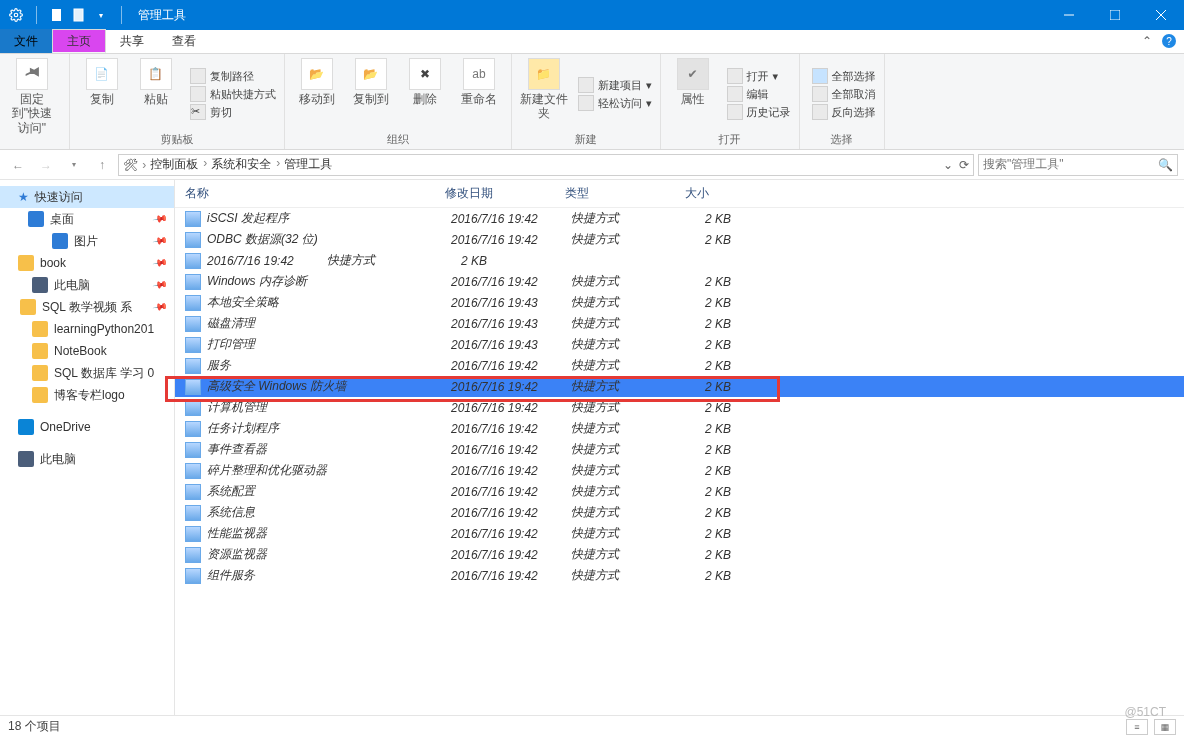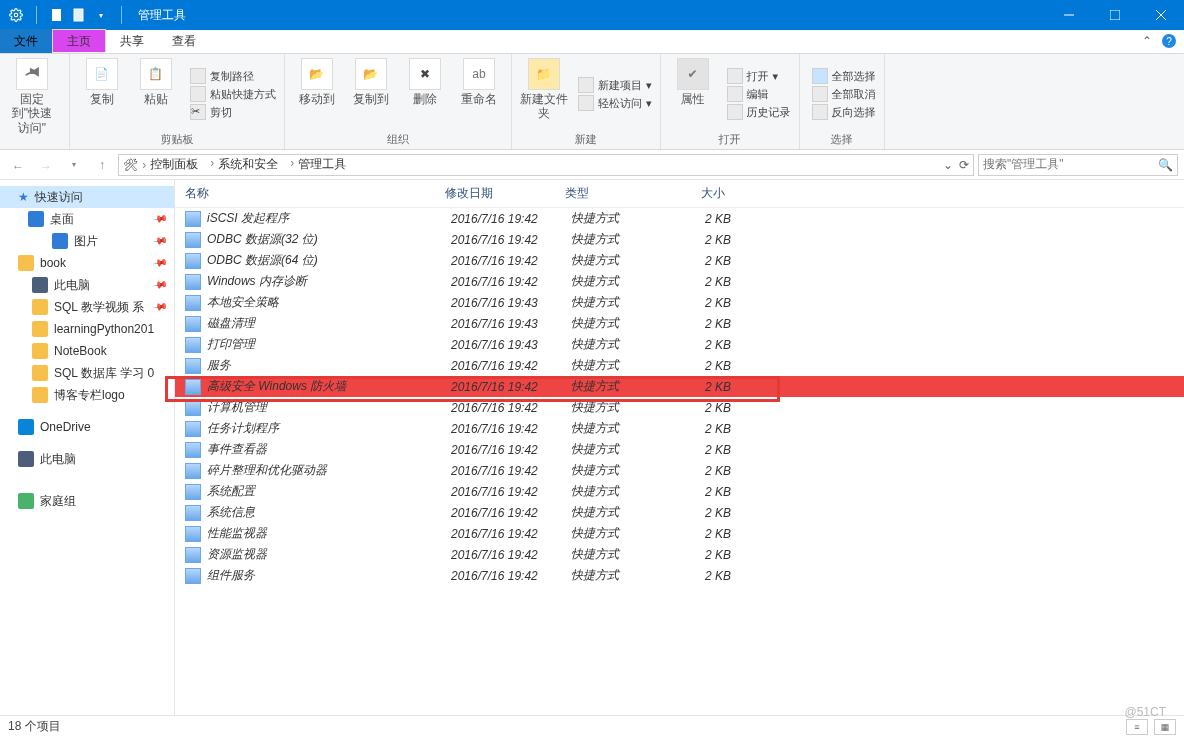--- a/index.html
+++ b/index.html
@@ -23,35 +23,35 @@
 .rgroup .items { display:flex; gap:6px; height:72px; align-items:flex-start; }
 .rgroup .glabel { text-align:center; color:#666; font-size:11px; }
 .bicon { display:flex; flex-direction:column; align-items:center; gap:2px; width:48px; text-align:center; line-height:1.2; color:#555;}
 .bicon .plate{width:32px;height:32px;display:flex;align-items:center;justify-content:center;background:#fff;border:1px solid #dcdcdc;color:#777;}
 .mini-col{display:flex;flex-direction:column;gap:2px;justify-content:center;height:72px;margin-left:4px;}
 .mini{display:flex;align-items:center;gap:4px;font-size:11px;color:#444;white-space:nowrap;}
 .mini .mi{width:16px;height:16px;background:#eaeaea;border:1px solid #d0d0d0;display:inline-block;}
 .addrbar { height:30px; display:flex; align-items:center; gap:4px; padding:0 6px; border-bottom:1px solid #e5e5e5; }
 .nav-arrow { width:24px;height:24px;display:flex;align-items:center;justify-content:center;color:#888; border-radius:2px;}
 .addr { flex:1; height:22px; border:1px solid #cfcfcf; display:flex; align-items:center; padding:0 4px; gap:4px; }
-.crumb{display:flex;align-items:flex-start;gap:12px;}
+.crumb{display:flex;align-items:flex-start;gap:5px;}
 .caret{color:#888;}
 .search { width:200px; height:22px; border:1px solid #cfcfcf; display:flex; align-items:center; padding:0 4px; color:#777; justify-content:space-between;}
 .content { display:flex; height:calc(100% - 30px - 24px - 96px - 30px - 22px); }
 .side { width:175px; border-right:1px solid #e5e5e5; overflow:hidden; padding-top:6px;}
 .sitem { height:22px; display:flex; align-items:center; gap:6px; padding-left:18px; color:#333; white-space:nowrap; overflow:hidden;}
 .sitem.sel{background:#cde8ff;}
 .sitem .pin{margin-left:auto;margin-right:8px;color:#777;font-size:10px;transform:rotate(35deg);}
 .sicon{width:16px;height:16px;display:inline-block;border-radius:2px;}
 .main { flex:1; display:flex; flex-direction:column; }
 .cols { height:28px; display:flex; align-items:center; border-bottom:1px solid #eee; color:#32507d; padding-left:10px;}
-.col-name{width:260px;} .col-date{width:120px;} .col-type{width:120px;} .col-size{width:80px;text-align:right;padding-right:40px;}
+.col-name{width:260px;} .col-date{width:120px;} .col-type{width:120px;} .col-size{width:80px;text-align:left;padding-right:40px;}
 .rows{flex:1;overflow:auto;}
 .row{height:21px;display:flex;align-items:center;padding-left:10px;font-style:italic;}
-.row.sel{background:#ef4444;}
+.row.sel{background:#3b82f6;}
 .row .ico{width:16px;height:16px;margin-right:6px;background:linear-gradient(#b7d7ff,#6aa9e9);border:1px solid #6aa9e9;display:inline-block;}
 .row .c-name{width:244px;} .row .c-date{width:120px;color:#333;} .row .c-type{width:120px;} .row .c-size{width:80px;text-align:right;padding-right:40px;}
 .highlight-box{position:absolute;border:3px solid #e53935;pointer-events:none;left:165px;top:376px;width:615px;height:26px;}
 .status { height:22px; border-top:1px solid #e5e5e5; display:flex; align-items:center; padding:0 8px; color:#444; justify-content:space-between;}
 .status .right{display:flex;gap:6px;align-items:center;color:#888;}
 .viewbtn{width:22px;height:16px;border:1px solid #ccc;display:inline-flex;align-items:center;justify-content:center;gap:1px;font-size:9px;color:#666;}
 .watermark{position:absolute;right:18px;bottom:18px;color:#bbb;font-size:12px;}
 </style>
 </head>
 <body>
@@ -276,21 +276,21 @@
         <div class="sitem" style="">
           <span class="sicon" style="background:#f7c04a;"></span>
           <span>book</span>
           <span class="pin">📌</span>
         </div>
         <div class="sitem" style="padding-left: 32px;">
           <span class="sicon" style="background:#4b5e7a;"></span>
           <span>此电脑</span>
           <span class="pin">📌</span>
         </div>
-        <div class="sitem" style="padding-left: 32px;">
+        <div class="sitem" style="padding-left: 20px;">
           <span class="sicon" style="background:#f7c04a;"></span>
           <span>SQL 教学视频 系</span>
           <span class="pin">📌</span>
         </div>
         <div class="sitem" style="padding-left: 32px;">
           <span class="sicon" style="background:#f7c04a;"></span>
           <span>learningPython201</span>
         </div>
         <div class="sitem" style="padding-left: 32px;">
           <span class="sicon" style="background:#f7c04a;"></span>
@@ -310,24 +310,20 @@
         <span class="sicon" style="background:#0a84d6;"></span>
         <span>OneDrive</span>
       </div>
     <div style="height:10px;"></div>
     <div class="sitem">
         <span class="sicon" style="background:#4b5e7a;"></span>
         <span>此电脑</span>
       </div>
     <div style="height:10px;"></div>
     <div style="height:10px;"></div>
-    <div class="sitem">
-        <span class="sicon" style="background:#49b36b;"></span>
-        <span>家庭组</span>
-      </div>
   </div>
   <div class="main">
     <div class="cols">
       <div class="col-name">名称</div>
       <div class="col-date">修改日期</div>
       <div class="col-type">类型</div>
       <div class="col-size">大小</div>
     </div>
     <div class="rows" id="rows">
         <div class="row">
@@ -339,21 +335,20 @@
         </div>
         <div class="row">
           <span class="ico"></span>
           <span class="c-name">ODBC 数据源(32 位)</span>
           <span class="c-date">2016/7/16 19:42</span>
           <span class="c-type">快捷方式</span>
           <span class="c-size">2 KB</span>
         </div>
         <div class="row">
           <span class="ico"></span>
-          <span class="c-name">ODBC 数据源(64 位)</span>
           <span class="c-date">2016/7/16 19:42</span>
           <span class="c-type">快捷方式</span>
           <span class="c-size">2 KB</span>
         </div>
         <div class="row">
           <span class="ico"></span>
           <span class="c-name">Windows 内存诊断</span>
           <span class="c-date">2016/7/16 19:42</span>
           <span class="c-type">快捷方式</span>
           <span class="c-size">2 KB</span>

